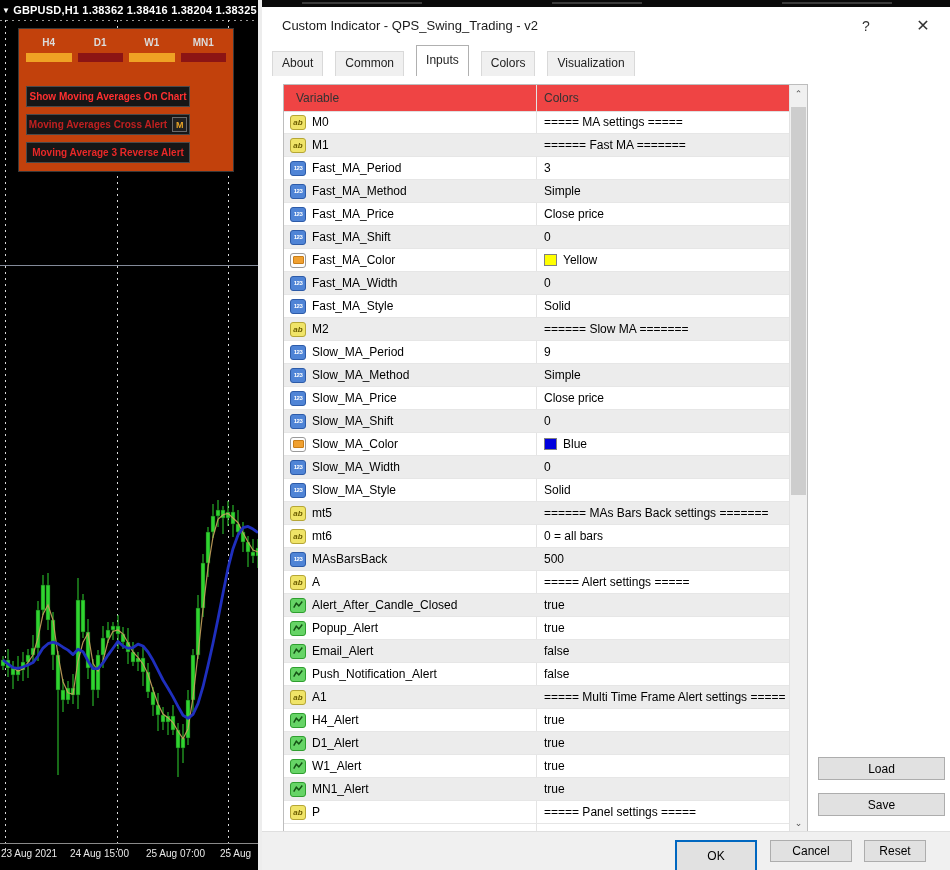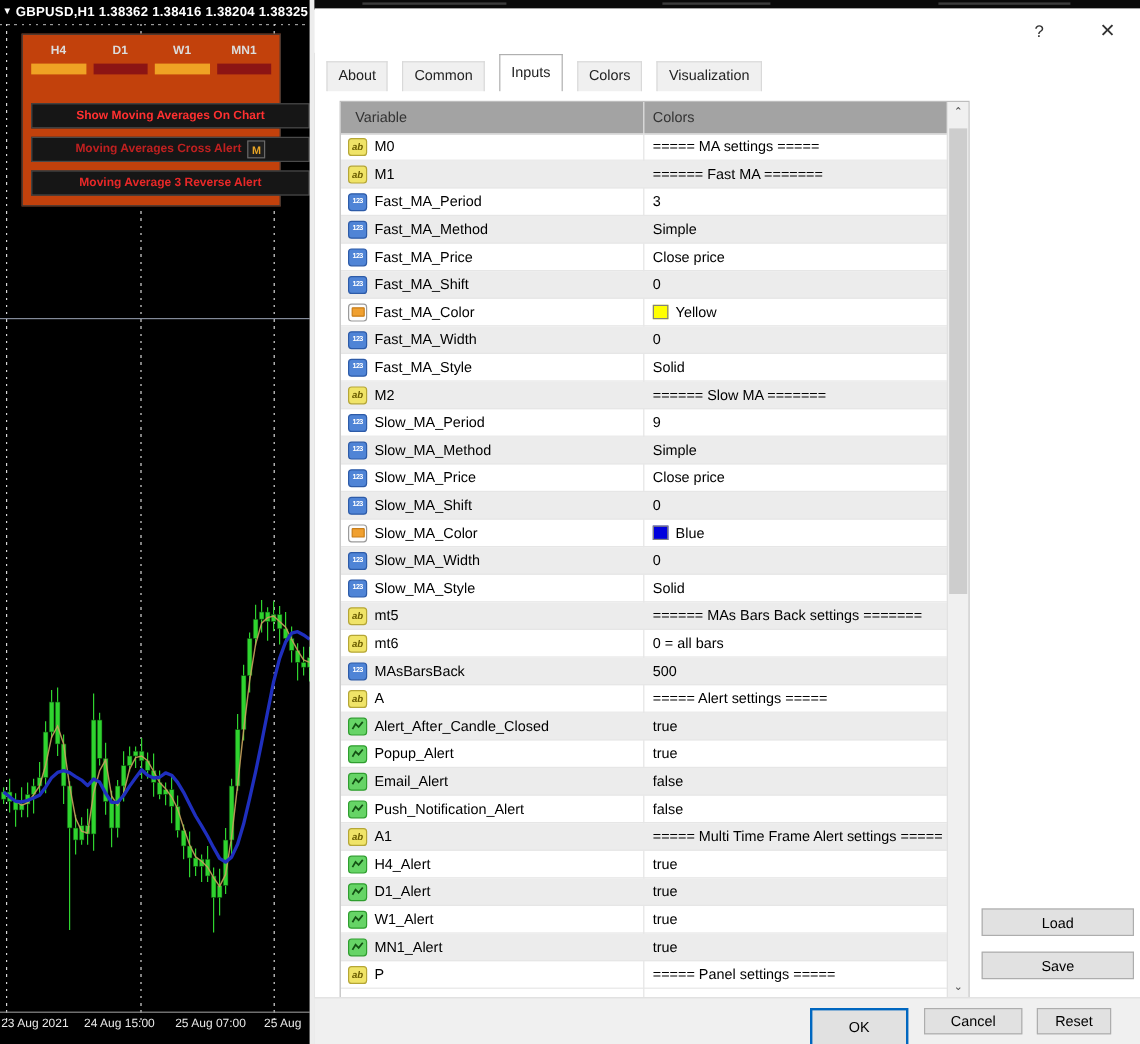--- a/index.html
+++ b/index.html
@@ -21,21 +21,21 @@
   .axis-label{position:absolute;top:848px;color:#e8e8e8;font-size:10px;white-space:nowrap;}
   .candles{position:absolute;left:0;top:0;pointer-events:none;}
 
   
   .panel{position:absolute;left:18px;top:28px;width:216px;height:144px;background:#c2410c;
          border:1px solid #383838;box-sizing:border-box;}
   .tf-row{display:flex;margin:8px 4px 0 4px;}
   .tf{flex:1;text-align:center;}
   .tf-label{color:#dcdcdc;font-size:10px;font-weight:bold;}
   .tf-bar{height:9px;margin:5px 3px 0 3px;}
-  .pbtn{position:absolute;left:7px;width:232px;height:21px;background:#161616;
+  .pbtn{position:absolute;left:7px;width:164px;height:21px;background:#161616;
         border:1px solid #4a4a4a;box-sizing:border-box;display:flex;align-items:center;
         justify-content:center;font-size:10px;font-weight:bold;cursor:pointer;}
   .pbtn .badge{display:inline-flex;align-items:center;justify-content:center;width:13px;height:13px;
         border:1px solid #6a6a6a;background:#202020;color:#e8a526;font-size:9px;margin-left:5px;}
 
   
   .dialog{position:absolute;left:262px;top:0;width:688px;height:870px;background:#fff;}
   .win-edge{position:absolute;left:0;top:0;width:688px;height:7px;background:#0a0a0a;
             border-bottom:1px solid #2a2a2a;}
   .win-edge i{position:absolute;top:2px;height:2px;background:#3c3c3c;display:block;}
@@ -46,21 +46,21 @@
   .titlebar .close{position:absolute;right:14px;font-size:16px;color:#333;width:26px;text-align:center;cursor:pointer;}
 
   .tabs{position:absolute;left:10px;top:50px;display:flex;align-items:flex-end;height:26px;}
   .tab{padding:4px 9px 4px 9px;font-size:12px;color:#222;background:#f0f0f0;
        border:1px solid #d9d9d9;border-bottom:none;margin-right:12px;cursor:pointer;height:16px;}
   .tab.active{background:#fff;border:1px solid #b0b0b0;border-bottom:none;padding-top:7px;
        height:19px;position:relative;z-index:2;}
 
   .table-wrap{position:absolute;left:21px;top:84px;width:525px;height:748px;background:#fff;
               border:1px solid #bdbdbd;box-sizing:border-box;overflow:hidden;}
-  .thead{position:absolute;left:0;top:0;right:17px;height:26px;background:#a3a3a3;
+  .thead{position:absolute;left:0;top:0;right:17px;height:26px;background:#ef4444;
          border-bottom:1px solid #e0e0e0;}
   .thead .c1{position:absolute;left:12px;top:6px;font-size:12px;color:#333;}
   .thead .c2{position:absolute;left:260px;top:6px;font-size:12px;color:#333;}
   .col-div{position:absolute;left:252px;top:0;bottom:0;width:1px;background:#e4e4e4;}
   .rows{position:absolute;left:0;top:26px;right:17px;bottom:0;overflow:hidden;}
   .trow{position:relative;height:22px;border-bottom:1px solid #e6e6e6;display:flex;
         align-items:center;font-size:12px;color:#000;cursor:default;}
   .trow.alt{background:#ececec;}
   .trow .nm{position:absolute;left:28px;white-space:nowrap;}
   .trow .vl{position:absolute;left:260px;white-space:nowrap;display:flex;align-items:center;}
@@ -202,20 +202,21 @@
   <div class="edge-strip"></div>
 </div>
 
 <div class="dialog">
   <div class="win-edge">
     <i style="left:40px;width:120px;"></i>
       <i style="left:290px;width:90px;"></i>
       <i style="left:520px;width:110px;"></i>
   </div>
   <div class="titlebar">
+    <span class="title">Custom Indicator - QPS_Swing_Trading - v2</span>
     <span class="help">?</span>
     <span class="close">✕</span>
   </div>
 
   <div class="tabs" id="tabs">
       <div class="tab">About</div>
       <div class="tab">Common</div>
       <div class="tab active">Inputs</div>
       <div class="tab">Colors</div>
       <div class="tab">Visualization</div>

